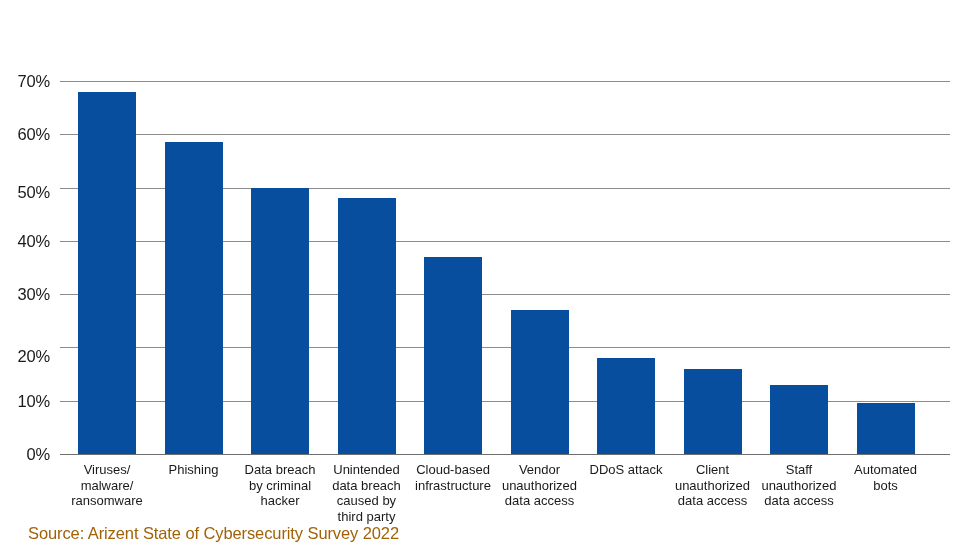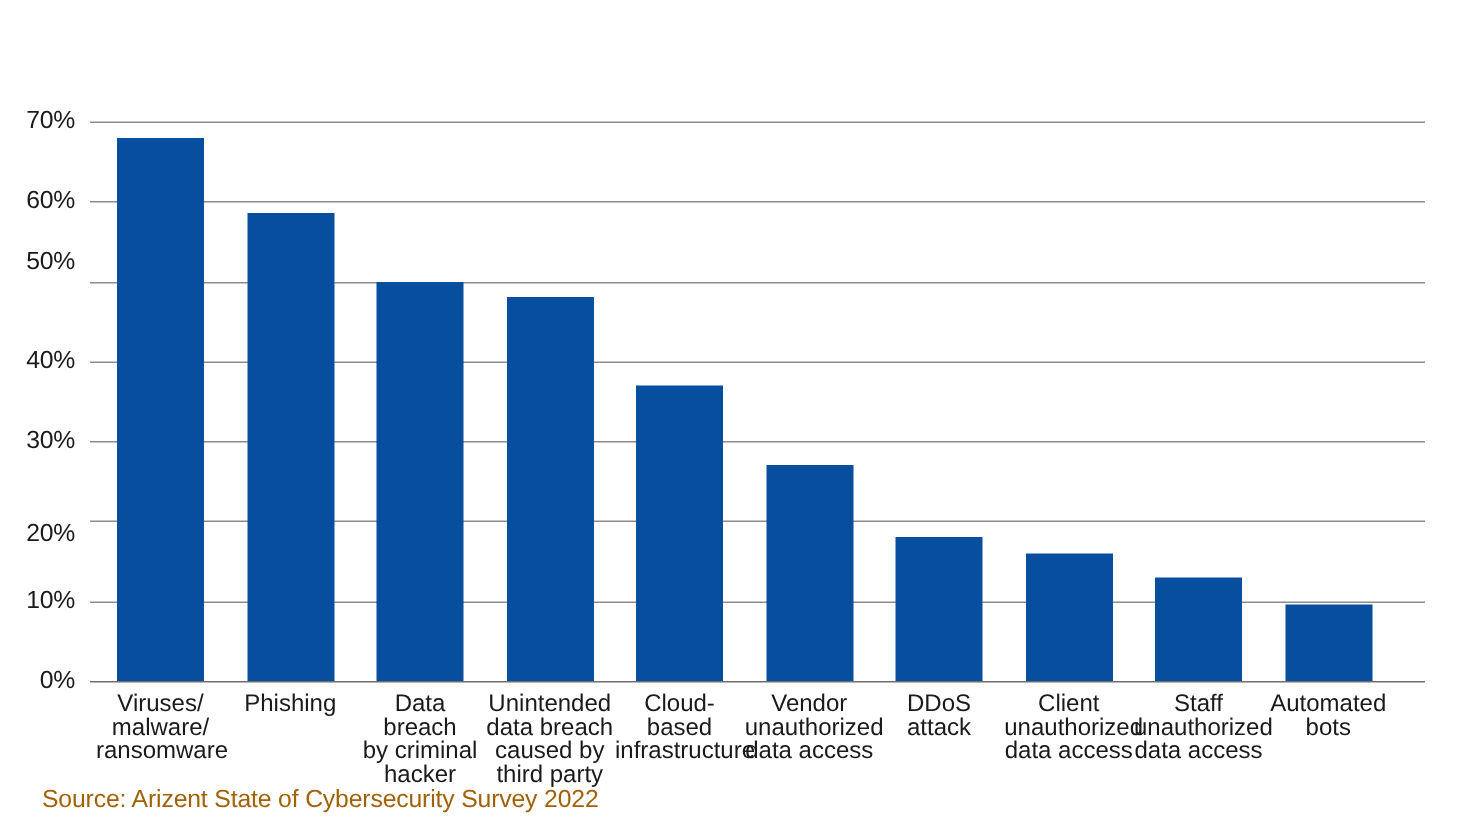--- a/index.html
+++ b/index.html
@@ -79,21 +79,21 @@
     left: 60px;
     top: 462px;
     width: 890px;
     height: 70px;
   }
   .cat-label {
     position: absolute;
     top: 0;
     width: 86px;
     text-align: center;
-    font-size: 16px;
+    font-size: 13px;
     line-height: 15.5px;
     color: #1a1a1a;
     white-space: pre-line;
   }
 
   
   .source-note {
     position: absolute;
     left: 28px;
     top: 524px;
@@ -118,21 +118,21 @@
       <div class="gridline" style="top: 53.2857px;"></div>
       <div class="gridline" style="top: 0px;"></div>
     </div>
 
   <div class="y-axis" id="y-axis">
       <div class="y-tick-label" style="top: 454px;">0%</div>
       <div class="y-tick-label" style="top: 400.714px;">10%</div>
       <div class="y-tick-label" style="top: 356px;">20%</div>
       <div class="y-tick-label" style="top: 294.143px;">30%</div>
       <div class="y-tick-label" style="top: 240.857px;">40%</div>
-      <div class="y-tick-label" style="top: 175px;">50%</div>
+      <div class="y-tick-label" style="top: 192px;">50%</div>
       <div class="y-tick-label" style="top: 134.286px; margin-left: 16px;">60%</div>
       <div class="y-tick-label" style="top: 81px;">70%</div>
     </div>
 
   <div class="bars-layer" id="bars-layer">
       <div class="bar" title="68%" style="left: 18px; width: 58px; height: 362.343px; background: rgb(7, 79, 158);"></div>
       <div class="bar" title="58.5%" style="left: 104.5px; width: 58px; height: 311.721px; background: rgb(7, 79, 158);"></div>
       <div class="bar" title="50%" style="left: 191px; width: 58px; height: 266.429px; background: rgb(7, 79, 158);"></div>
       <div class="bar" title="48%" style="left: 277.5px; width: 58px; height: 255.771px; background: rgb(7, 79, 158);"></div>
       <div class="bar" title="37%" style="left: 364px; width: 58px; height: 197.157px; background: rgb(7, 79, 158);"></div>

